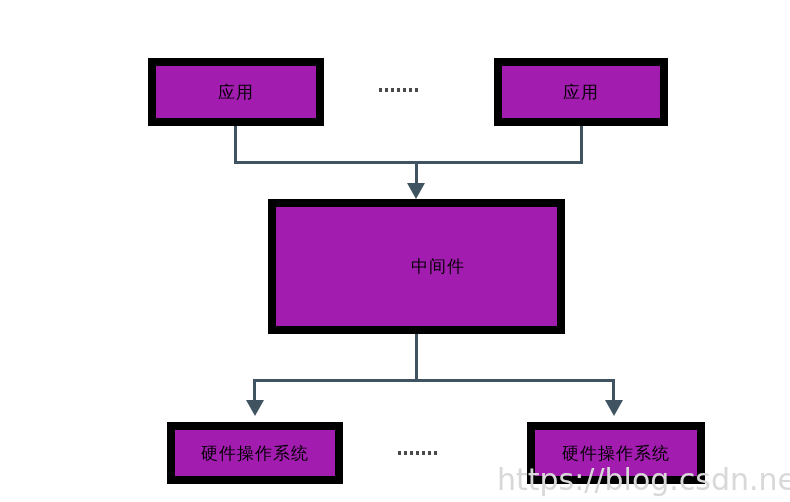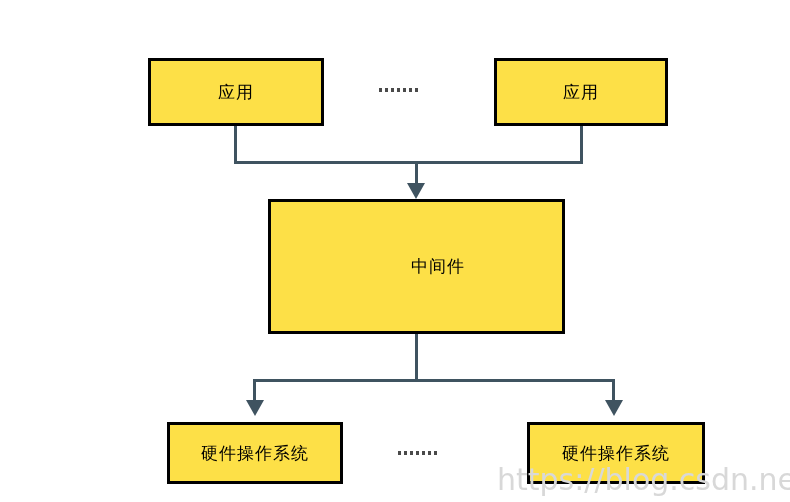--- a/index.html
+++ b/index.html
@@ -15,22 +15,22 @@
     width: 790px;
     height: 502px;
     background: #ffffff;
     overflow: hidden;
   }
 
   
   .node {
     position: absolute;
     box-sizing: border-box;
-    background: #fde047;
-    border: 3px solid #000000;
+    background: #a21caf;
+    border: 8px solid #000000;
     display: flex;
     align-items: center;
     justify-content: center;
     text-align: center;
     color: #000000;
     font-size: 17px;
     line-height: 1.35;
     letter-spacing: 1px;
   }
   .node .label-lines {

